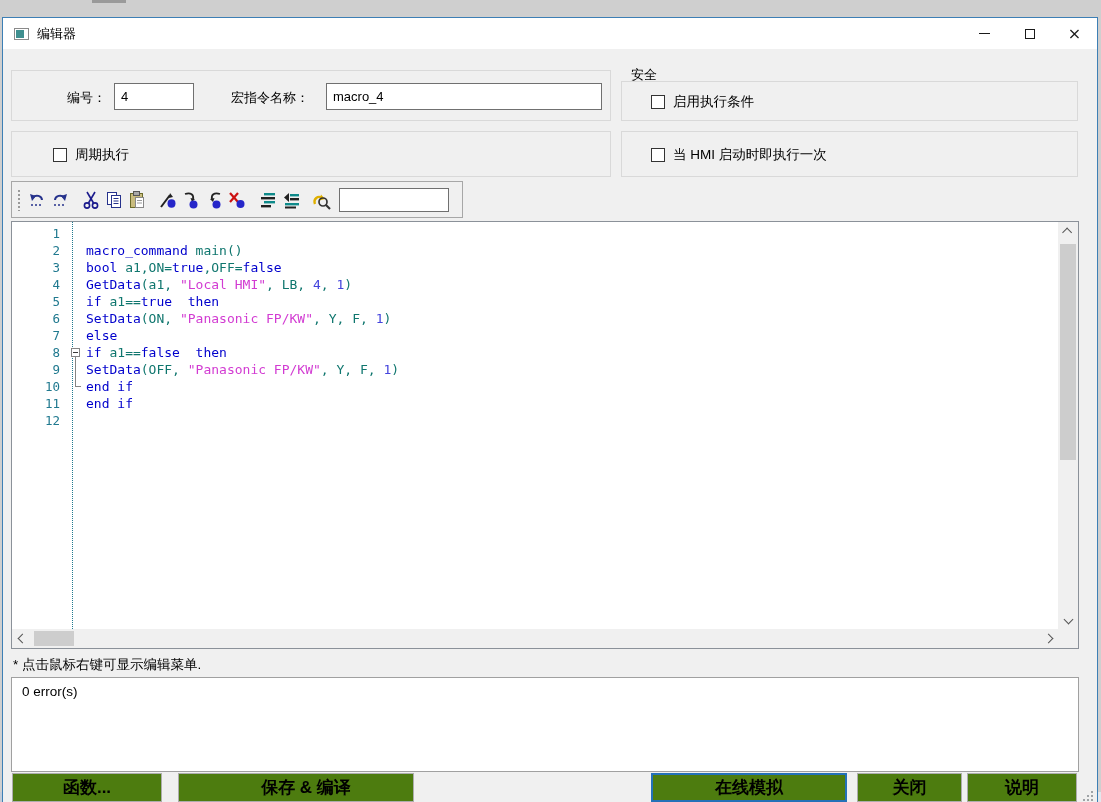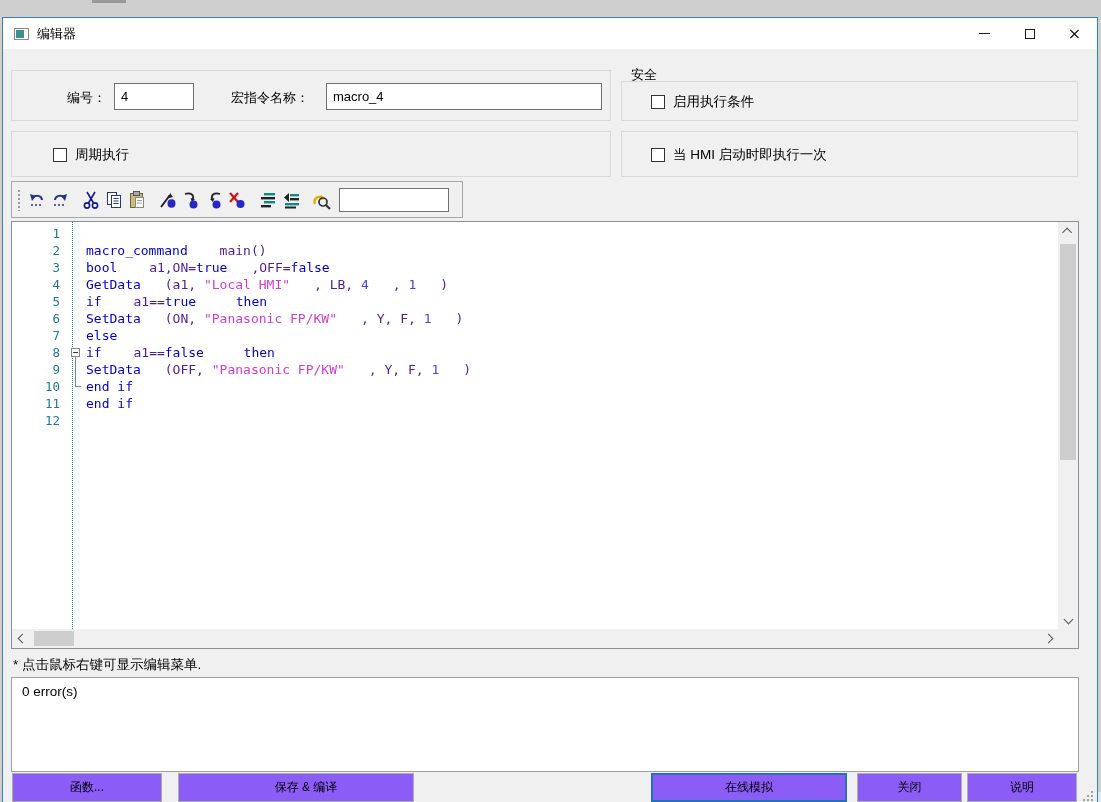--- a/index.html
+++ b/index.html
@@ -78,21 +78,21 @@
                       border:1px solid #848484; background:#fff; }
   .fold-start .fbox::after { content:''; position:absolute; left:1px; top:3px; width:5px; border-top:1px solid #3a3a3a; }
   .fold-start::after { content:''; position:absolute; left:5px; top:13px; bottom:0; border-left:1px solid #848484; }
   .fold-mid::after { content:''; position:absolute; left:5px; top:0; bottom:0; border-left:1px solid #848484; }
   .fold-end::before { content:''; position:absolute; left:5px; top:0; height:9px; border-left:1px solid #848484; }
   .fold-end::after { content:''; position:absolute; left:5px; top:8px; width:6px; border-top:1px solid #848484; }
   .code-text { white-space:pre; color:#000; }
   .tok-k { color:var(--kw,#0000cc); }
   .tok-s { color:var(--str,#d23bd2); }
   .tok-n { color:var(--num,#4444dd); }
-  .tok-p { color:#4c1d95;margin-left:24px; }
+  .tok-p { color:#0f766e; }
 
   
   .vscroll { position:absolute; right:0; top:0; width:20px; bottom:19px; background:#f0f0f0; }
   .hscroll { position:absolute; left:0; bottom:0; right:20px; height:19px; background:#f0f0f0; }
   .sb-corner { position:absolute; right:0; bottom:0; width:20px; height:19px; background:#f0f0f0; }
   .sb-btn { position:absolute; display:flex; align-items:center; justify-content:center; }
   .vscroll .sb-up   { left:0; top:0; width:20px; height:20px; }
   .vscroll .sb-down { left:0; bottom:0; width:20px; height:20px; }
   .hscroll .sb-left  { left:0; top:0; width:20px; height:19px; }
   .hscroll .sb-right { right:0; top:0; width:20px; height:19px; }
@@ -102,23 +102,23 @@
   .chev-up    { transform:rotate(135deg) translate(1px,1px); }
   .chev-down  { transform:rotate(-45deg); }
   .chev-left  { transform:rotate(45deg); }
   .chev-right { transform:rotate(-135deg); }
 
   .hint { position:absolute; left:10px; top:638px; font-size:13.5px; color:#000; }
   .errorbox { position:absolute; left:8px; top:659px; width:1068px; height:95px;
               background:#fff; border:1px solid #a0a0a0; padding:6px 10px; font-size:13.5px; color:#000; }
 
   
-  .btn { position:absolute; top:755px; height:29px; background:#8b5cf6; border:1px solid #adadad;
-         font-size:12px; color:#000; display:flex; align-items:center; justify-content:center;
-         font-family:"Liberation Sans", sans-serif; }
+  .btn { position:absolute; top:755px; height:29px; background:#4d7c0f; border:1px solid #adadad;
+         font-size:17px; color:#000; display:flex; align-items:center; justify-content:center;
+         font-family:"Liberation Sans", sans-serif;font-weight:bold; }
   .btn-function { left:9px;  width:150px; }
   .btn-save     { left:175px; width:236px;padding-left:20px; }
   .btn-offline  { left:435px; width:208px; }
   .btn-online   { left:648px; width:196px; border:2px solid var(--focus,#2471b8); }
   .btn-close    { left:854px; width:105px; }
   .btn-help     { left:964px; width:110px; }
 
   .resize-grip { position:absolute; right:3px; bottom:3px; width:11px; height:11px; }
   .resize-grip i { position:absolute; width:2px; height:2px; background:#9fa3a6; }
 </style>

